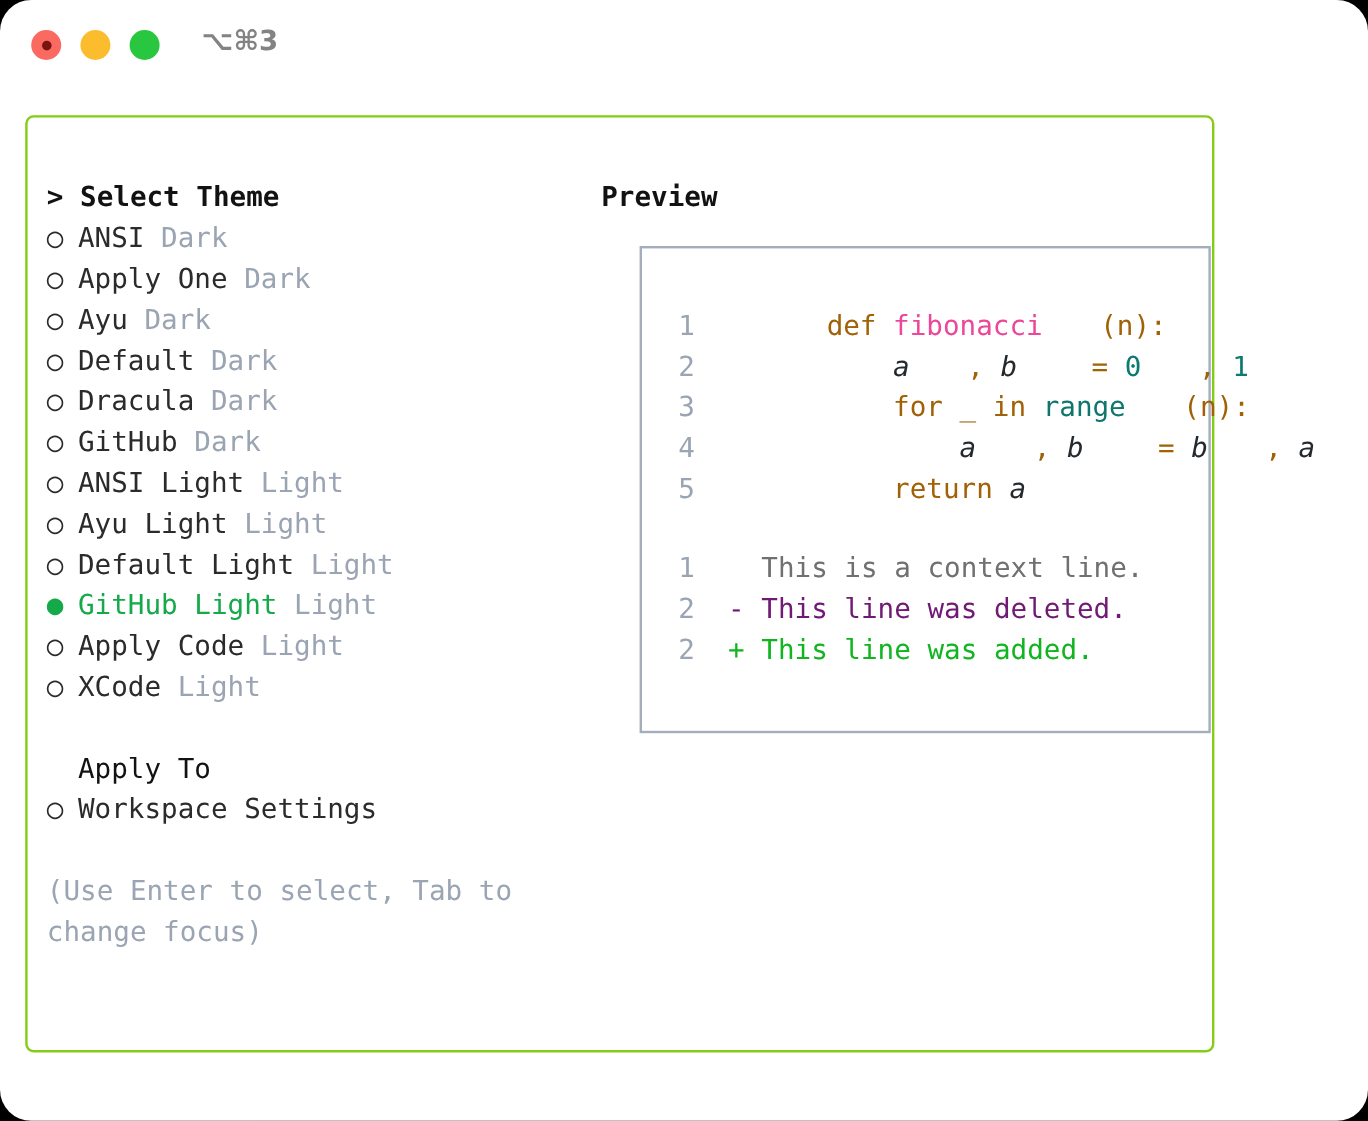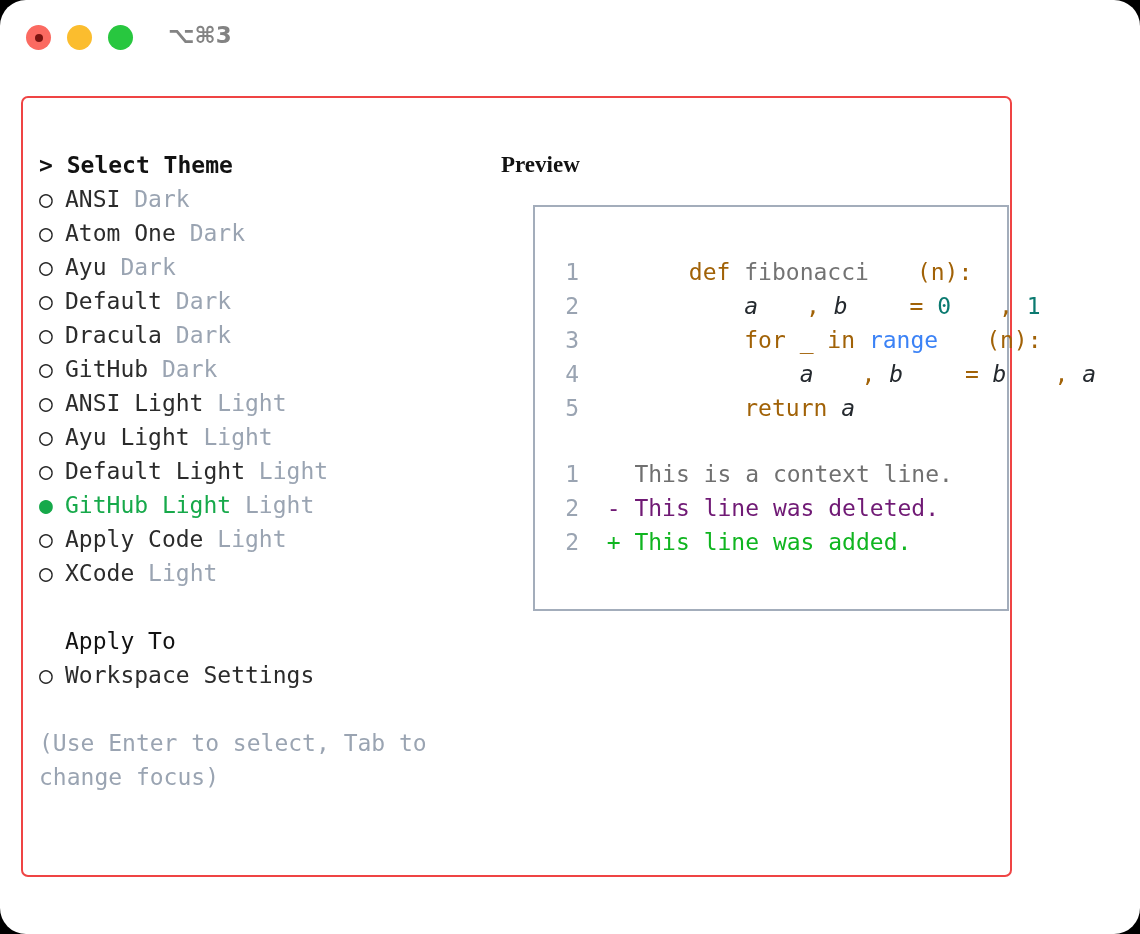--- a/index.html
+++ b/index.html
@@ -69,21 +69,21 @@
     letter-spacing: 0px;
   }
 
   
   .panel {
     position: absolute;
     left: 21px;
     top: 96px;
     width: 991px;
     height: 781px;
-    border: 2px solid #ef4444;
+    border: 2px solid #84cc16;
     border-radius: 7px;
     background: #ffffff;
     box-sizing: border-box;
   }
 
   .col-left {
     position: absolute;
     left: 16px;
     top: 50px;
     width: 450px;
@@ -137,21 +137,20 @@
     width: 400px;
     word-wrap: break-word;
   }
 
   
   .preview-title {
     font-size: 23px;
     font-weight: 700;
     color: #121212;
     line-height: 34px;
-    font-family: Liberation Serif, serif;
   }
   .preview-box {
     position: absolute;
     left: 32px;
     top: 57px;
     width: 476px;
     height: 406px;
     border: 2px solid #a3adbb;
     background: #ffffff;
     box-sizing: border-box;
@@ -164,23 +163,23 @@
     line-height: 34px;
     white-space: pre;
   }
   .ln {
     display: inline-block;
     width: 24px;
     text-align: right;
     color: #9aa4b2;
   }
   .tok-plain   { color: #a16207; margin-left: 48px; }
-  .tok-fn      { color: #737373; }
+  .tok-fn      { color: #ec4899; }
   .tok-num     { color: #0b7a70; }
-  .tok-builtin { color: #3b82f6; }
+  .tok-builtin { color: #0f766e; }
   .tok-var     { color: #24292e; font-style: italic; }
 
   .diff {
     position: absolute;
     left: 20px;
     top: 250px;
     font-size: 23px;
     line-height: 34px;
     white-space: pre;
   }
@@ -201,21 +200,21 @@
     </div>
     <div class="shortcut">⌥⌘3</div>
   </div>
 
   <div class="panel">
 
     <div class="col-left">
       <div class="list-header">&gt; Select Theme</div>
       <div id="theme-list">
           <div class="row"><span class="marker">○</span><span class="label">ANSI</span><span class="variant"> Dark</span></div>
-          <div class="row"><span class="marker">○</span><span class="label">Atom One</span><span class="variant"> Dark</span></div>
+          <div class="row"><span class="marker">○</span><span class="label">Apply One</span><span class="variant"> Dark</span></div>
           <div class="row"><span class="marker">○</span><span class="label">Ayu</span><span class="variant"> Dark</span></div>
           <div class="row"><span class="marker">○</span><span class="label">Default</span><span class="variant"> Dark</span></div>
           <div class="row"><span class="marker">○</span><span class="label">Dracula</span><span class="variant"> Dark</span></div>
           <div class="row"><span class="marker">○</span><span class="label">GitHub</span><span class="variant"> Dark</span></div>
           <div class="row"><span class="marker">○</span><span class="label">ANSI Light</span><span class="variant"> Light</span></div>
           <div class="row"><span class="marker">○</span><span class="label">Ayu Light</span><span class="variant"> Light</span></div>
           <div class="row"><span class="marker">○</span><span class="label">Default Light</span><span class="variant"> Light</span></div>
           <div class="row selected"><span class="marker">●</span><span class="label">GitHub Light</span><span class="variant"> Light</span></div>
           <div class="row"><span class="marker">○</span><span class="label">Apply Code</span><span class="variant"> Light</span></div>
           <div class="row"><span class="marker">○</span><span class="label">XCode</span><span class="variant"> Light</span></div>

